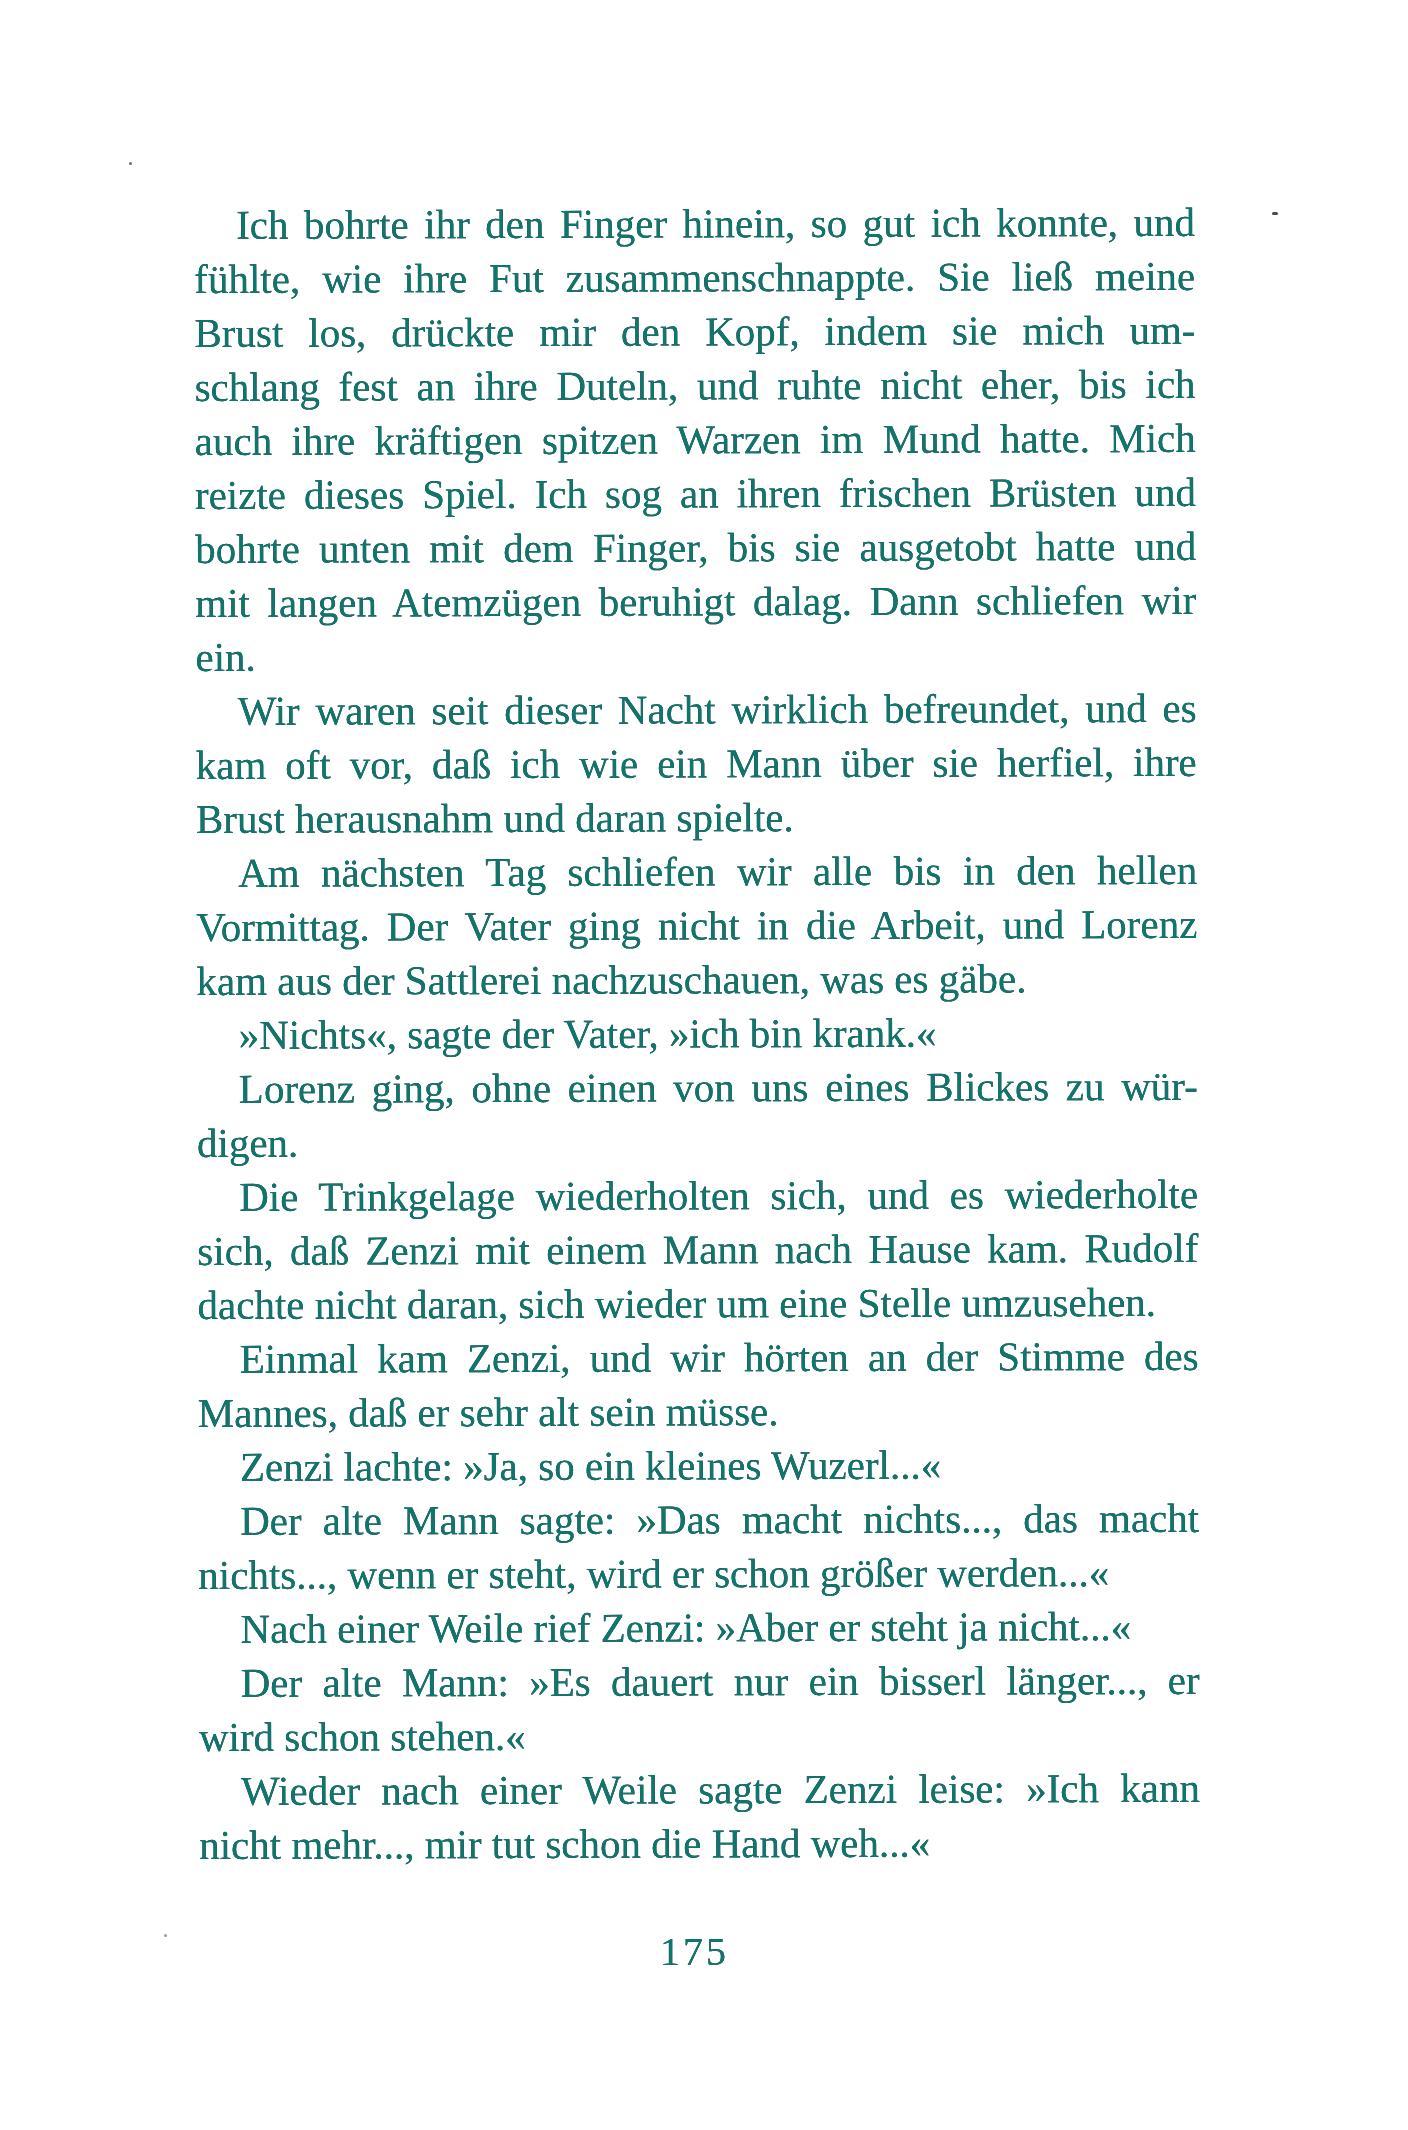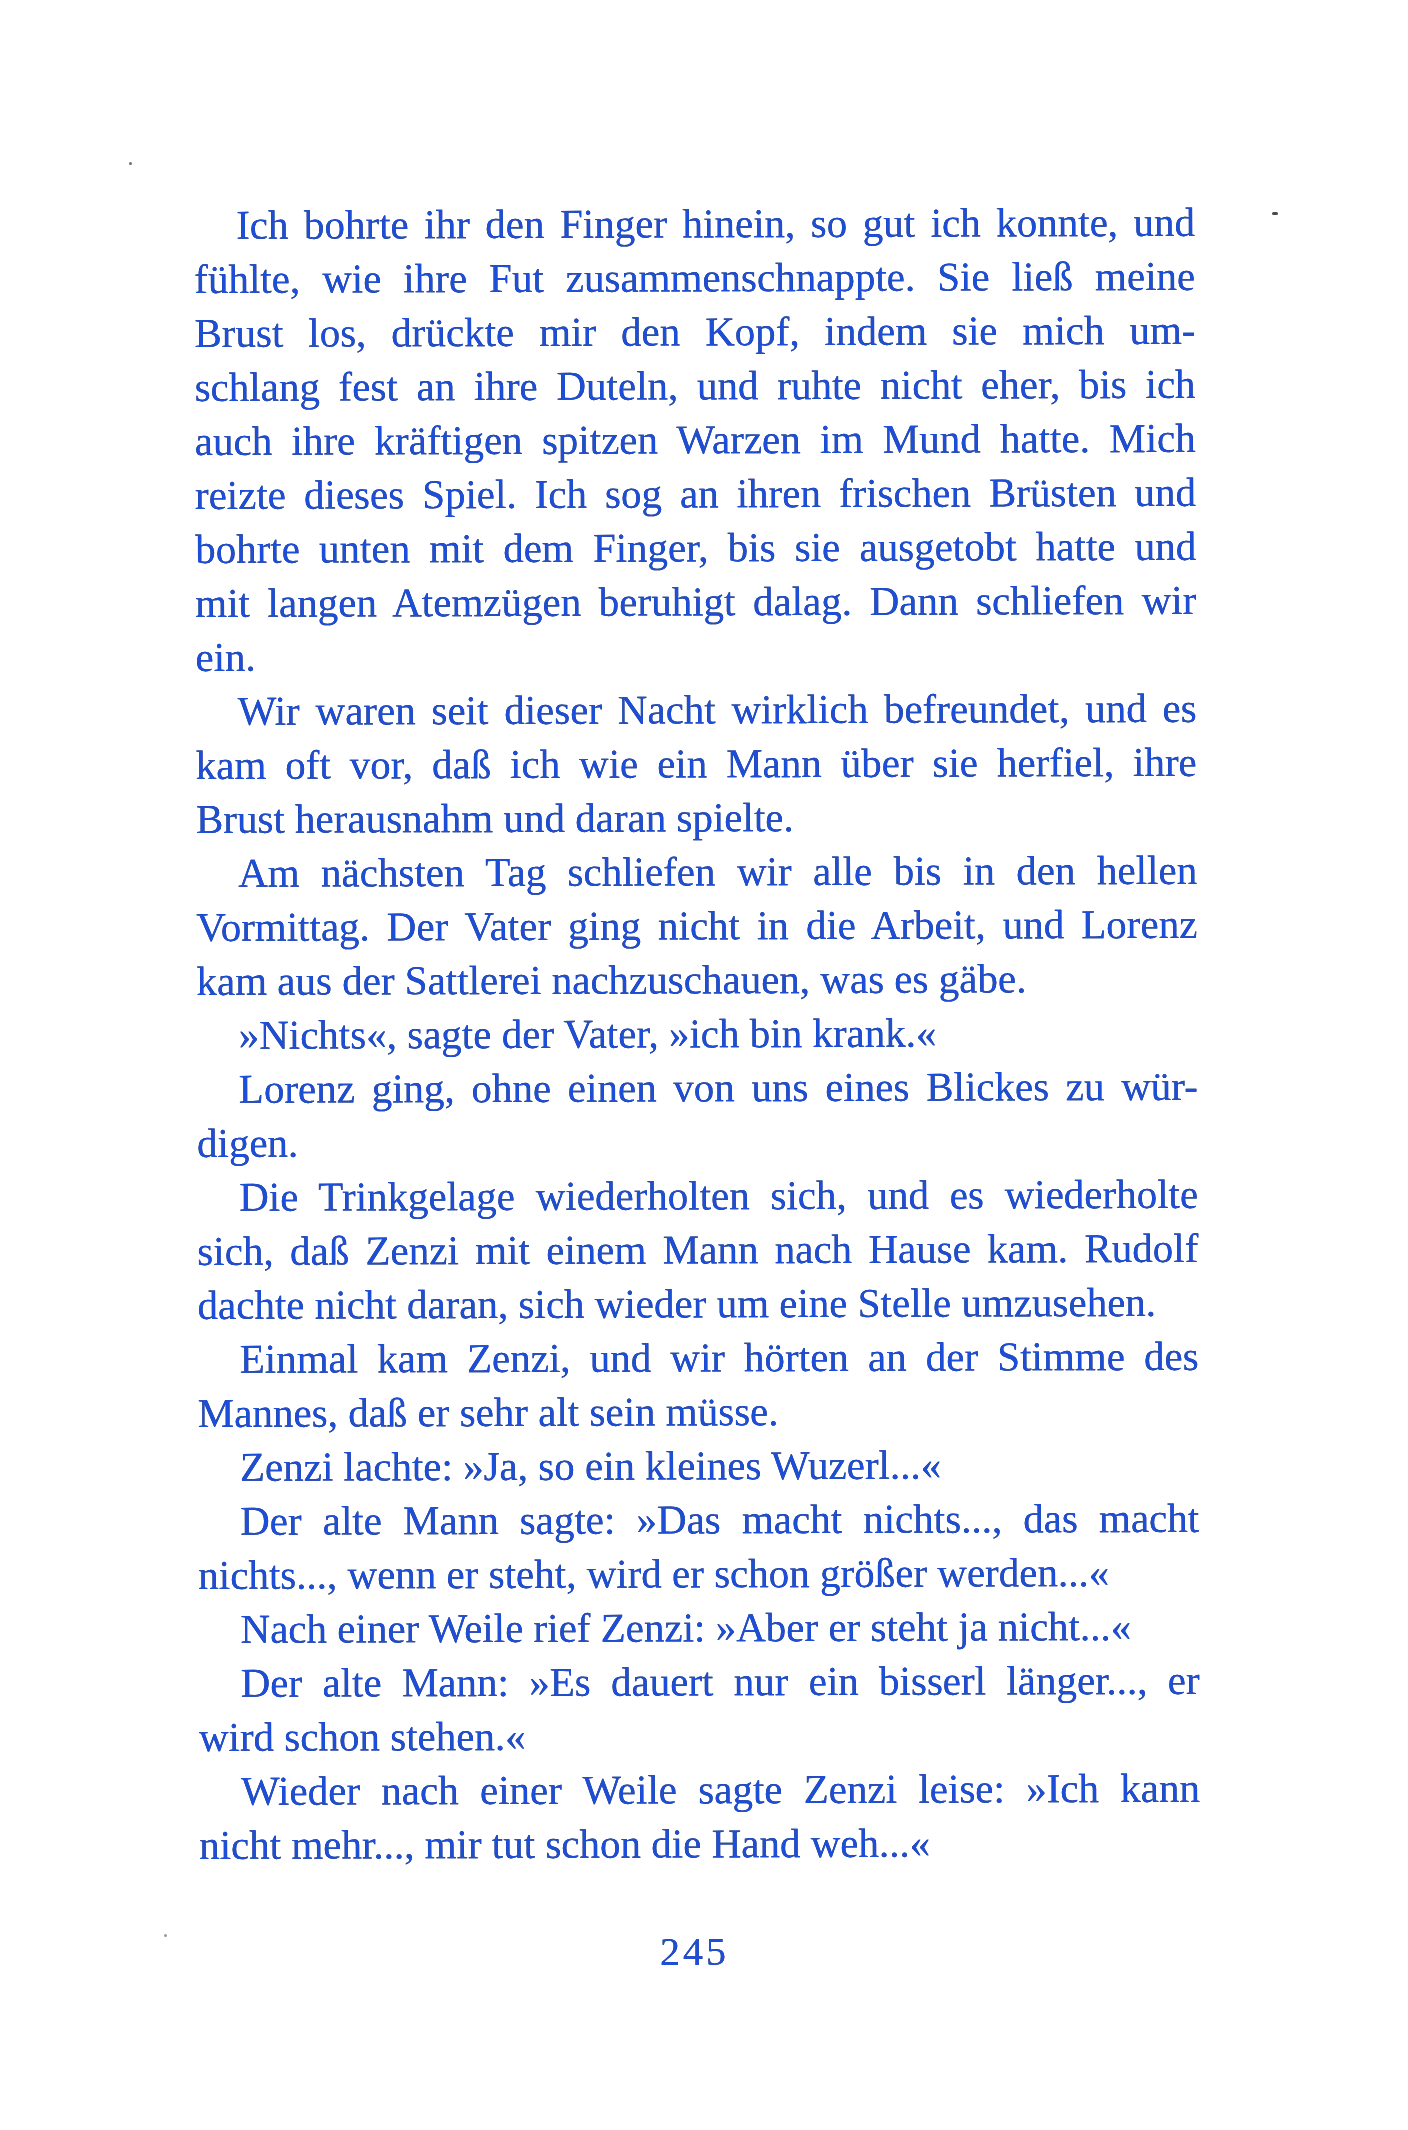--- a/index.html
+++ b/index.html
@@ -7,21 +7,21 @@
     padding: 0;
     background: #e8e8e8;
   }
   .page {
     position: relative;
     width: 1408px;
     height: 2130px;
     background: #ffffff;
     overflow: hidden;
     font-family: "Liberation Serif", serif;
-    color: #1d4ed8;
+    color: #0f766e;
   }
   .text-block {
     position: absolute;
     left: 194px;
     top: 198px;
     width: 1001px;
     transform: rotate(-0.18deg);
     transform-origin: 0 0;
   }
   .para {
@@ -121,14 +121,14 @@
       <div class="para">
         <div class="line first">Der alte Mann: »Es dauert nur ein bisserl länger..., er</div>
         <div class="line last">wird schon stehen.«</div>
       </div>
       <div class="para">
         <div class="line first">Wieder nach einer Weile sagte Zenzi leise: »Ich kann</div>
         <div class="line last">nicht mehr..., mir tut schon die Hand weh...«</div>
       </div>
     </div>
 
-  <div class="pagenum">245</div>
+  <div class="pagenum">175</div>
 </div>
 
 </body></html>

